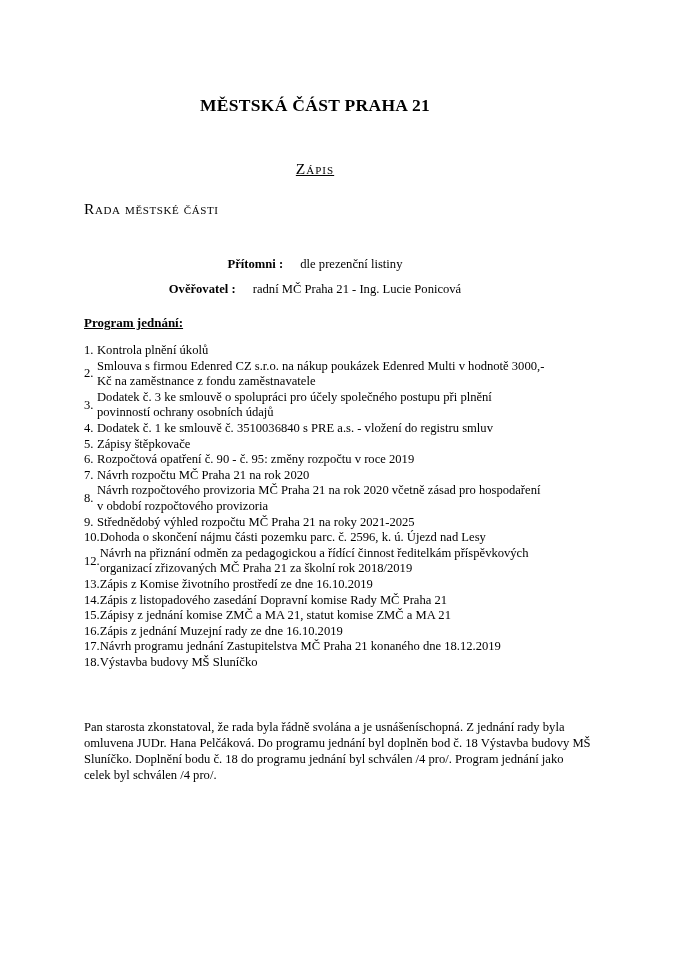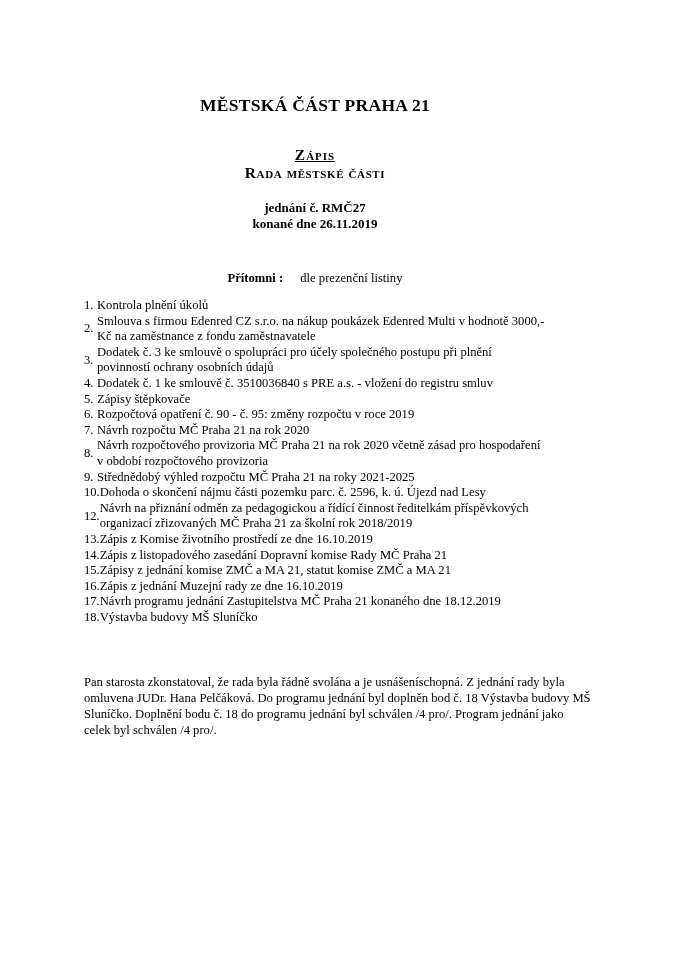--- a/index.html
+++ b/index.html
@@ -16,34 +16,35 @@
     height: 960px;
     padding: 95px 78px 0 84px;
   }
   .doc-title {
     font-size: 17.5px;
     font-weight: bold;
     text-align: center;
     letter-spacing: 0.3px;
   }
   .doc-subtitle {
-    margin-top: 30px;
+    margin-top: 44px;
     font-size: 15.5px;
-    font-weight: bold;
+    font-weight: normal;
     font-variant: small-caps;
     letter-spacing: 1px;
     text-align: center;
   }
   .doc-subtitle span { text-decoration: underline; }
   .doc-heading2 {
+    margin-top: 22px;
     font-size: 15.5px;
-    font-weight: bold;
+    font-weight: normal;
     font-variant: small-caps;
     letter-spacing: 0.6px;
-    text-align: center;
+    text-align: left;
   }
   .doc-meta {
     margin-top: 18px;
     font-size: 13px;
     font-weight: bold;
     text-align: center;
     line-height: 16px;
   }
   .info-row {
     font-size: 12.6px;
@@ -87,31 +88,32 @@
 <div class="page">
 
   <div class="doc-title">MĚSTSKÁ ČÁST PRAHA 21</div>
 
   <div class="doc-subtitle">
     <span>Zápis</span>
   </div>
 
   <div class="doc-heading2">Rada městské části</div>
 
-  <div class="doc-meta">
-    <div>jednání č. RMČ27</div>
-    <div>konané dne 26.11.2019</div>
-  </div>
 
   <div class="info-row first">
     <span class="info-label">Přítomni :</span>
     <span class="info-value">dle prezenční listiny</span>
   </div>
 
+  <div class="info-row second">
+    <span class="info-label">Ověřovatel :</span>
+    <span class="info-value">radní MČ Praha 21 - Ing. Lucie Ponicová</span>
+  </div>
 
+  <div class="agenda-heading">Program jednání:</div>
 
   <div class="agenda-list">
     <div class="agenda-row">
       <span class="agenda-num">1.</span>
       <span class="agenda-text">Kontrola plnění úkolů</span>
     </div>
     <div class="agenda-row">
       <span class="agenda-num">2.</span>
       <span class="agenda-text">Smlouva s firmou Edenred CZ s.r.o. na nákup poukázek Edenred Multi v hodnotě 3000,- Kč na zaměstnance z fondu zaměstnavatele</span>
     </div>

